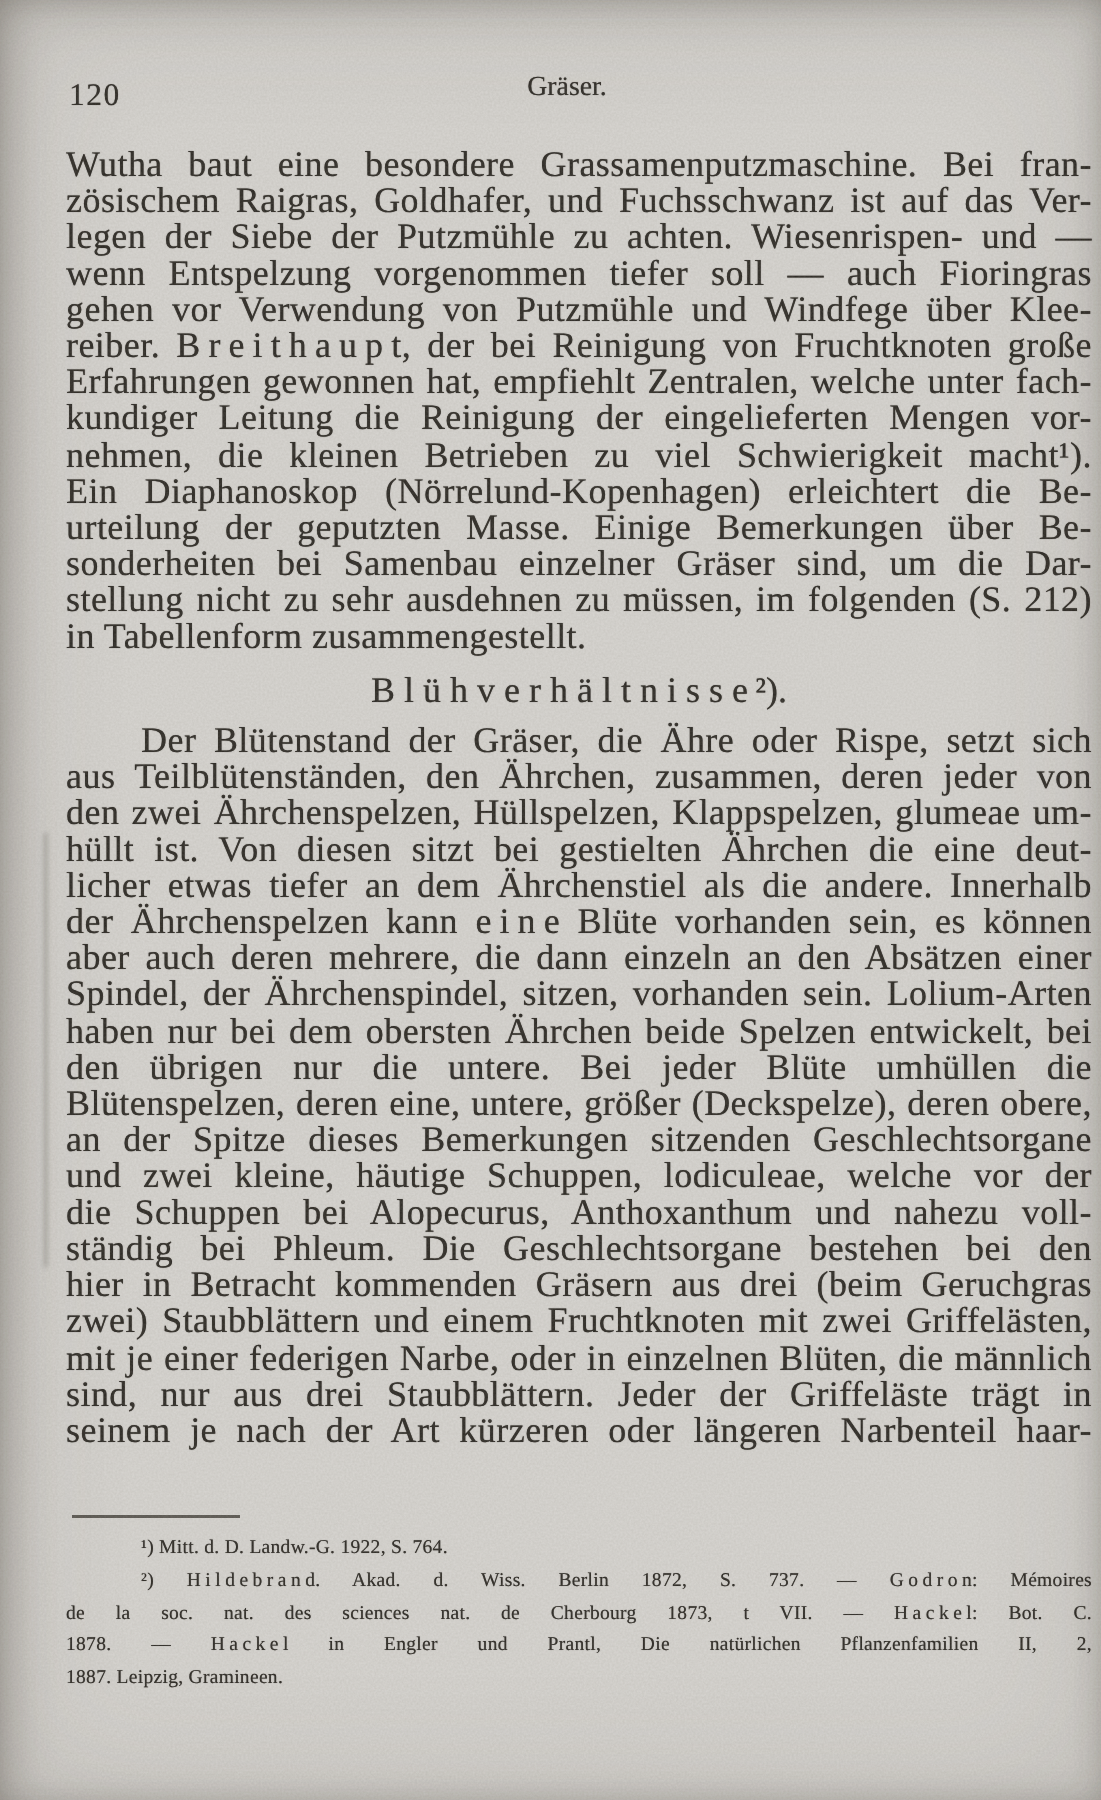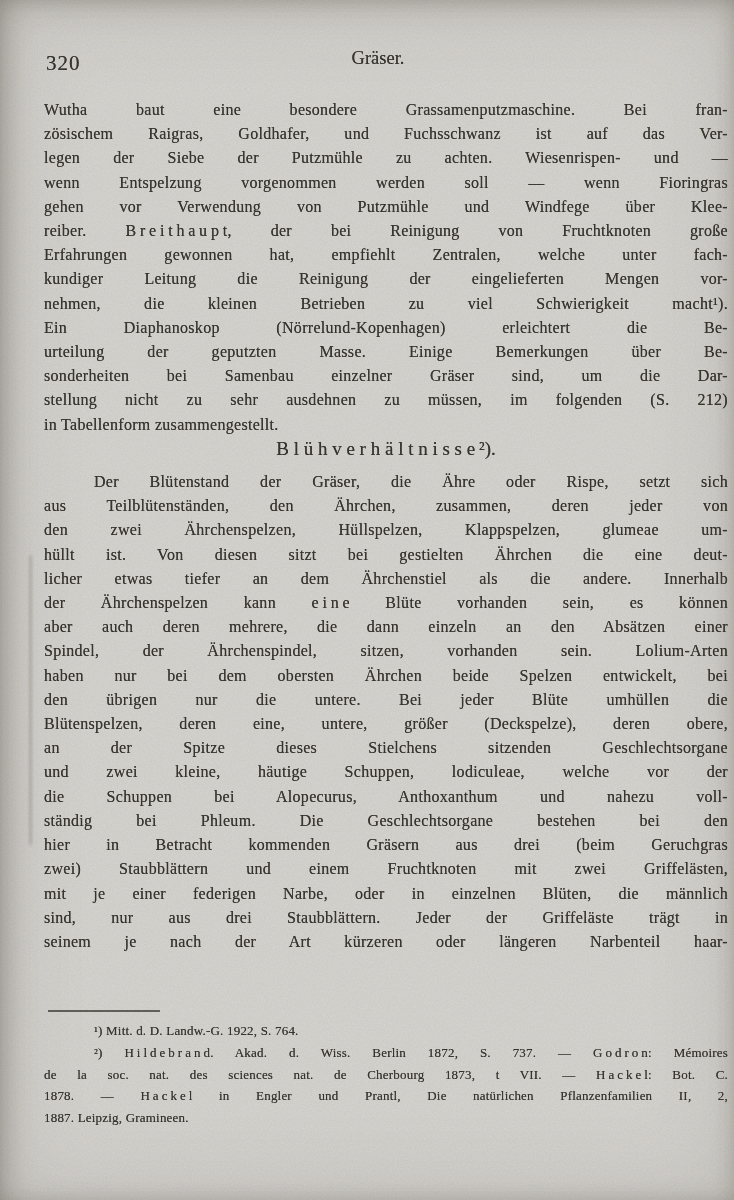--- a/index.html
+++ b/index.html
@@ -21,30 +21,30 @@
   }
   .runtitle {
     position:relative; left:-8px; top:1px;
     text-align:center; font-size:18.5px; line-height:22px;
     text-shadow:0 0 .6px rgba(43,40,35,.7);
   }
 
   
   .main { position:absolute; top:98px; left:44px; width:684px; }
   .line {
-    font-size:16px; line-height:24.2px; letter-spacing:.3px;
+    font-size:24px; line-height:24.2px; letter-spacing:.3px;
     text-align:justify; text-align-last:justify; text-justify:inter-word;
     text-shadow:0 0 .6px rgba(43,40,35,.78);
   }
   .flush-last .line:last-child { text-align-last:left; }
   .indent-first .line:first-child { text-indent:50px; }
 
   .heading {
-    font-size:19px; line-height:24.2px;
-    margin:0 0 9px 0;
+    font-size:24px; line-height:24.2px;
+    margin:12px 0 9px 0;
     text-align:center;
     text-shadow:0 0 .6px rgba(43,40,35,.78);
   }
 
   
   .footer { position:absolute; top:1010px; left:44px; width:684px; }
   .fnrule {
     width:112px; height:0; margin:0 0 8px 4px;
     border-top:2px solid rgba(48,44,38,.75);
   }
@@ -67,30 +67,30 @@
       inset 0 10px 40px -18px rgba(70,64,54,.28),
       inset 0 0 90px rgba(70,64,54,.14);
   }
 </style>
 </head>
 <body>
 
 <div class="page">
 
   <div class="header">
-    <span class="pagenum">320</span>
+    <span class="pagenum">120</span>
     <div class="runtitle">Gräser.</div>
   </div>
 
   <div class="main">
     <div class="para flush-last">
         <div class="line">Wutha baut eine besondere Grassamenputzmaschine.  Bei fran-</div>
         <div class="line">zösischem Raigras, Goldhafer, und Fuchsschwanz ist auf das Ver-</div>
         <div class="line">legen der Siebe der Putzmühle zu achten.  Wiesenrispen- und —</div>
-        <div class="line">wenn Entspelzung vorgenommen werden soll — wenn Fioringras</div>
+        <div class="line">wenn Entspelzung vorgenommen tiefer soll — auch Fioringras</div>
         <div class="line">gehen vor Verwendung von Putzmühle und Windfege über Klee-</div>
         <div class="line">reiber.  B r e i t h a u p t, der bei Reinigung von Fruchtknoten große</div>
         <div class="line">Erfahrungen gewonnen hat, empfiehlt Zentralen, welche unter fach-</div>
         <div class="line">kundiger Leitung die Reinigung der eingelieferten Mengen vor-</div>
         <div class="line">nehmen, die kleinen Betrieben zu viel Schwierigkeit macht¹).</div>
         <div class="line">Ein Diaphanoskop (Nörrelund-Kopenhagen) erleichtert die Be-</div>
         <div class="line">urteilung der geputzten Masse.  Einige Bemerkungen über Be-</div>
         <div class="line">sonderheiten bei Samenbau einzelner Gräser sind, um die Dar-</div>
         <div class="line">stellung nicht zu sehr ausdehnen zu müssen, im folgenden (S. 212)</div>
         <div class="line">in Tabellenform zusammengestellt.</div>
@@ -101,21 +101,21 @@
         <div class="line">aus Teilblütenständen, den Ährchen, zusammen, deren jeder von</div>
         <div class="line">den zwei Ährchenspelzen, Hüllspelzen, Klappspelzen, glumeae um-</div>
         <div class="line">hüllt ist.  Von diesen sitzt bei gestielten Ährchen die eine deut-</div>
         <div class="line">licher etwas tiefer an dem Ährchenstiel als die andere.  Innerhalb</div>
         <div class="line">der Ährchenspelzen kann e i n e Blüte vorhanden sein, es können</div>
         <div class="line">aber auch deren mehrere, die dann einzeln an den Absätzen einer</div>
         <div class="line">Spindel, der Ährchenspindel, sitzen, vorhanden sein.  Lolium-Arten</div>
         <div class="line">haben nur bei dem obersten Ährchen beide Spelzen entwickelt, bei</div>
         <div class="line">den übrigen nur die untere.  Bei jeder Blüte umhüllen die</div>
         <div class="line">Blütenspelzen, deren eine, untere, größer (Deckspelze), deren obere,</div>
-        <div class="line">an der Spitze dieses Stielchens sitzenden Geschlechtsorgane</div>
+        <div class="line">an der Spitze dieses Bemerkungen sitzenden Geschlechtsorgane</div>
         <div class="line">und zwei kleine, häutige Schuppen, lodiculeae, welche vor der</div>
         <div class="line">die Schuppen bei Alopecurus, Anthoxanthum und nahezu voll-</div>
         <div class="line">ständig bei Phleum.  Die Geschlechtsorgane bestehen bei den</div>
         <div class="line">hier in Betracht kommenden Gräsern aus drei (beim Geruchgras</div>
         <div class="line">zwei) Staubblättern und einem Fruchtknoten mit zwei Griffelästen,</div>
         <div class="line">mit je einer federigen Narbe, oder in einzelnen Blüten, die männlich</div>
         <div class="line">sind, nur aus drei Staubblättern.  Jeder der Griffeläste trägt in</div>
         <div class="line">seinem je nach der Art kürzeren oder längeren Narbenteil haar-</div>
       </div>
   </div>

